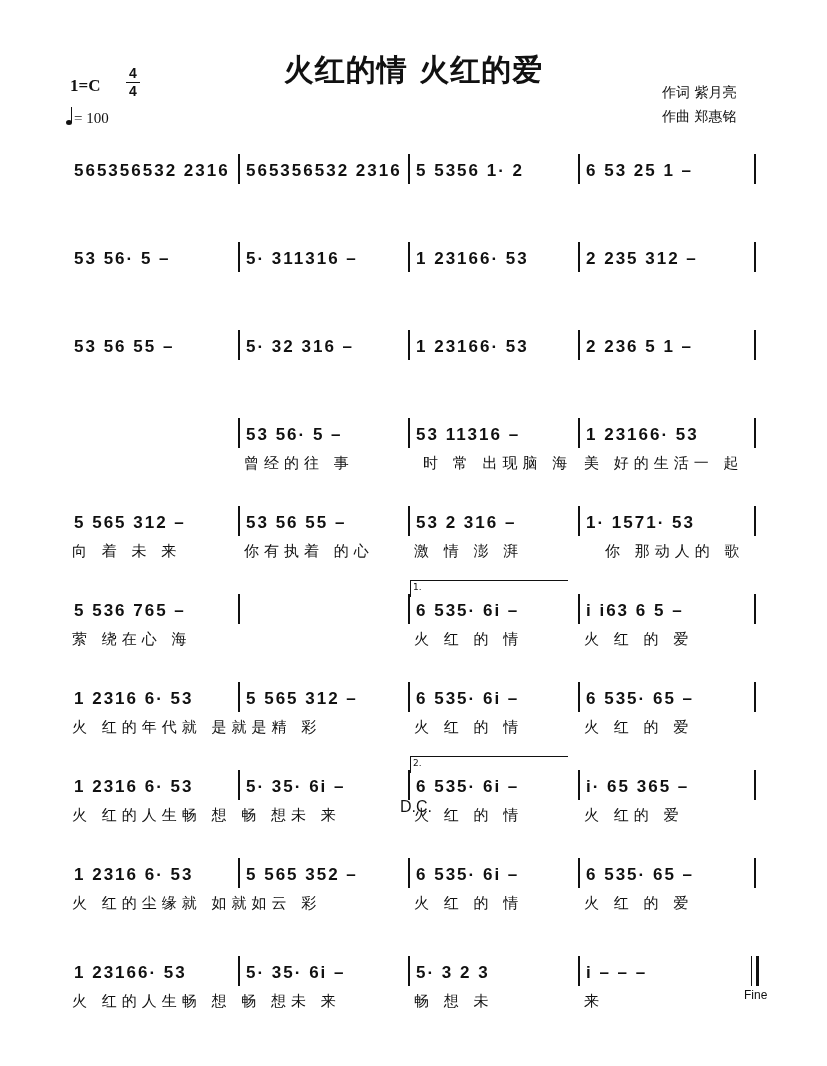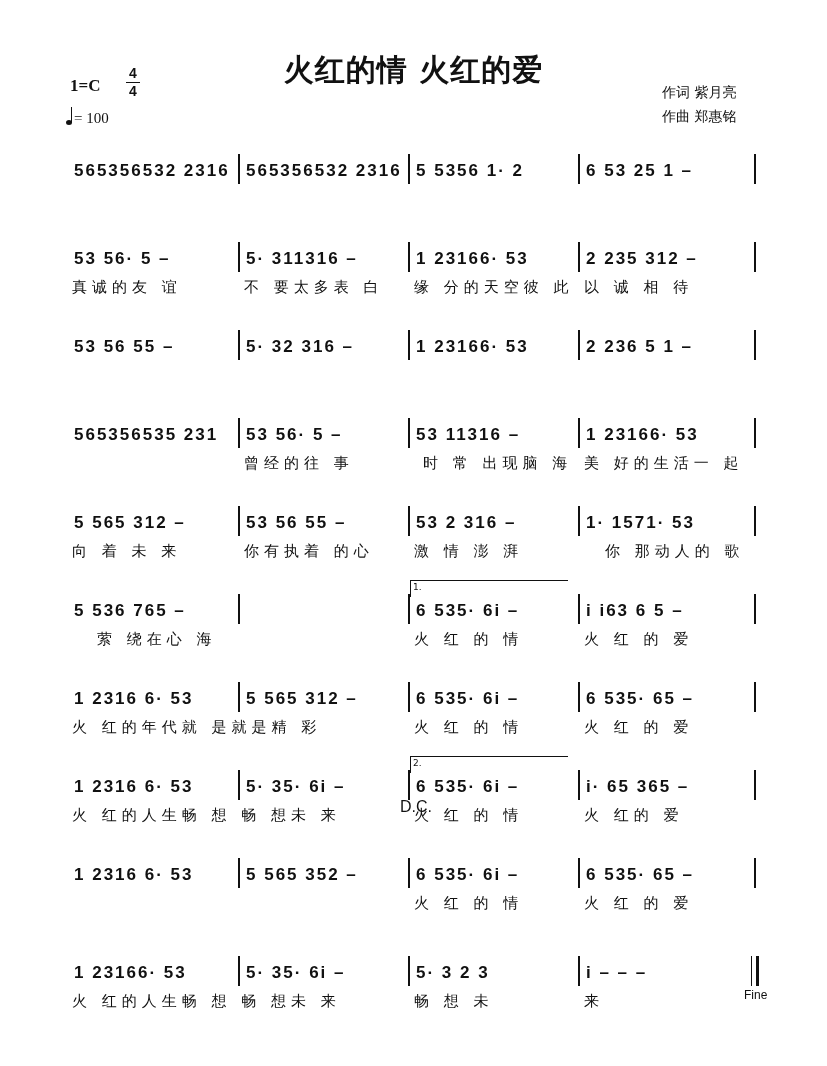--- a/index.html
+++ b/index.html
@@ -72,42 +72,35 @@
       <div class="notes">
         <span class="m" style="left: 4px;">53 56·   5  –</span>
         <div class="bl" style="left: 168px;"></div>
         <span class="m" style="left: 176px;">5·   311316 –</span>
         <div class="bl" style="left: 338px;"></div>
         <span class="m" style="left: 346px;">1  23166·   53</span>
         <div class="bl" style="left: 508px;"></div>
         <span class="m" style="left: 516px;">2  235  312 –</span>
         <div class="bl" style="left: 684px;"></div>
       </div>
-      <div class="lyrics">
-        <span class="ly" style="left: 2px; top: 0px;">真诚的友  谊</span>
-        <span class="ly" style="left: 174px; top: 0px;">不  要太多表 白</span>
-        <span class="ly" style="left: 344px; top: 0px;">缘 分的天空彼   此</span>
-        <span class="ly" style="left: 514px; top: 0px;">以 诚 相    待</span>
-      </div>
     </div>
     <div class="row" style="top: 334px;">
       <div class="notes">
         <span class="m" style="left: 4px;">53 56  55 –</span>
         <div class="bl" style="left: 168px;"></div>
         <span class="m" style="left: 176px;">5·  32  316 –</span>
         <div class="bl" style="left: 338px;"></div>
         <span class="m" style="left: 346px;">1  23166·   53</span>
         <div class="bl" style="left: 508px;"></div>
         <span class="m" style="left: 516px;">2  236  5  1 –</span>
         <div class="bl" style="left: 684px;"></div>
       </div>
     </div>
     <div class="row" style="top: 422px;">
       <div class="notes">
-        <span class="m" style="left: 4px;">565356535  231</span>
         <div class="bl" style="left: 168px;"></div>
         <span class="m" style="left: 176px;">53 56·   5  –</span>
         <div class="bl" style="left: 338px;"></div>
         <span class="m" style="left: 346px;">53 11316 –</span>
         <div class="bl" style="left: 508px;"></div>
         <span class="m" style="left: 516px;">1  23166·   53</span>
         <div class="bl" style="left: 684px;"></div>
       </div>
       <div class="lyrics">
         <span class="ly" style="left: 2px; top: 0px;"></span>
@@ -139,21 +132,21 @@
         <span class="m" style="left: 4px;">5  536  765 –</span>
         <div class="bl" style="left: 168px;"></div>
         <div class="bl" style="left: 338px;"></div>
         <span class="m" style="left: 346px;">6  535·  6i –</span>
         <div class="bl" style="left: 508px;"></div>
         <span class="m" style="left: 516px;">i  i63 6  5 –</span>
         <div class="bl" style="left: 684px;"></div>
         <div class="volta" style="left: 340px; width: 155px;">1.</div>
       </div>
       <div class="lyrics">
-        <span class="ly" style="left: 2px; top: 0px; margin-left: 25px;">萦 绕在心   海</span>
+        <span class="ly" style="left: 2px; top: 0px;">萦 绕在心   海</span>
         <span class="ly" style="left: 174px; top: 0px;"></span>
         <span class="ly" style="left: 344px; top: 0px;">火 红 的   情</span>
         <span class="ly" style="left: 514px; top: 0px;">火 红 的   爱</span>
       </div>
     </div>
     <div class="row" style="top: 686px;">
       <div class="notes">
         <span class="m" style="left: 4px;">1  2316 6·  53</span>
         <div class="bl" style="left: 168px;"></div>
         <span class="m" style="left: 176px;">5  565  312 –</span>
@@ -195,20 +188,21 @@
         <span class="m" style="left: 4px;">1 2316 6·   53</span>
         <div class="bl" style="left: 168px;"></div>
         <span class="m" style="left: 176px;">5  565  352 –</span>
         <div class="bl" style="left: 338px;"></div>
         <span class="m" style="left: 346px;">6  535·  6i –</span>
         <div class="bl" style="left: 508px;"></div>
         <span class="m" style="left: 516px;">6  535·  65 –</span>
         <div class="bl" style="left: 684px;"></div>
       </div>
       <div class="lyrics">
+        <span class="ly" style="left: 2px; top: 0px;">火 红的尘缘就  如就如云  彩</span>
         <span class="ly" style="left: 174px; top: 0px;"></span>
         <span class="ly" style="left: 344px; top: 0px;">火 红 的   情</span>
         <span class="ly" style="left: 514px; top: 0px;">火 红 的   爱</span>
       </div>
     </div>
     <div class="row" style="top: 960px;">
       <div class="notes">
         <span class="m" style="left: 4px;">1  23166·  53</span>
         <div class="bl" style="left: 168px;"></div>
         <span class="m" style="left: 176px;">5·  35·  6i –</span>

